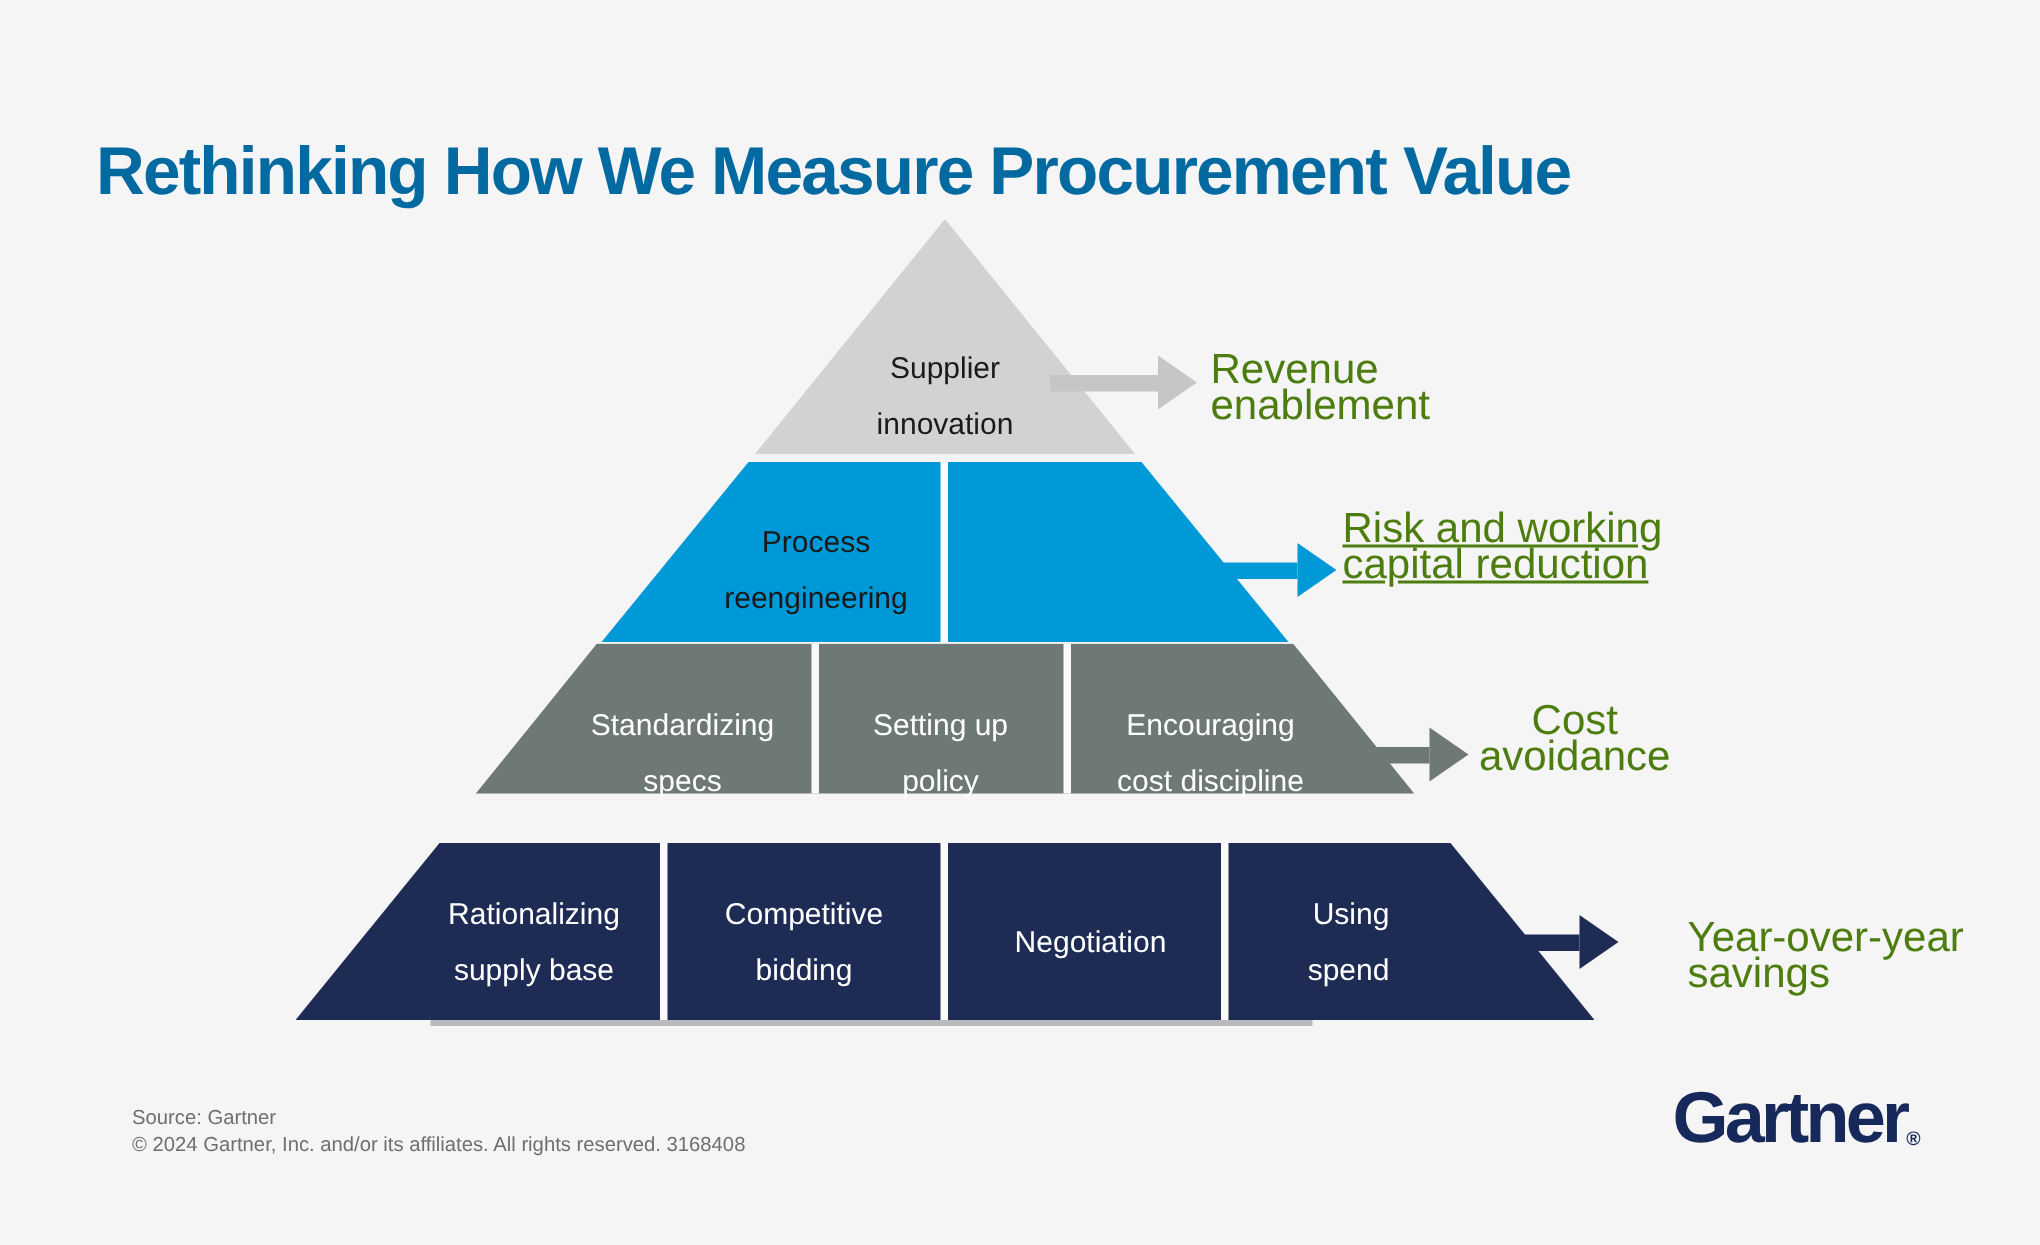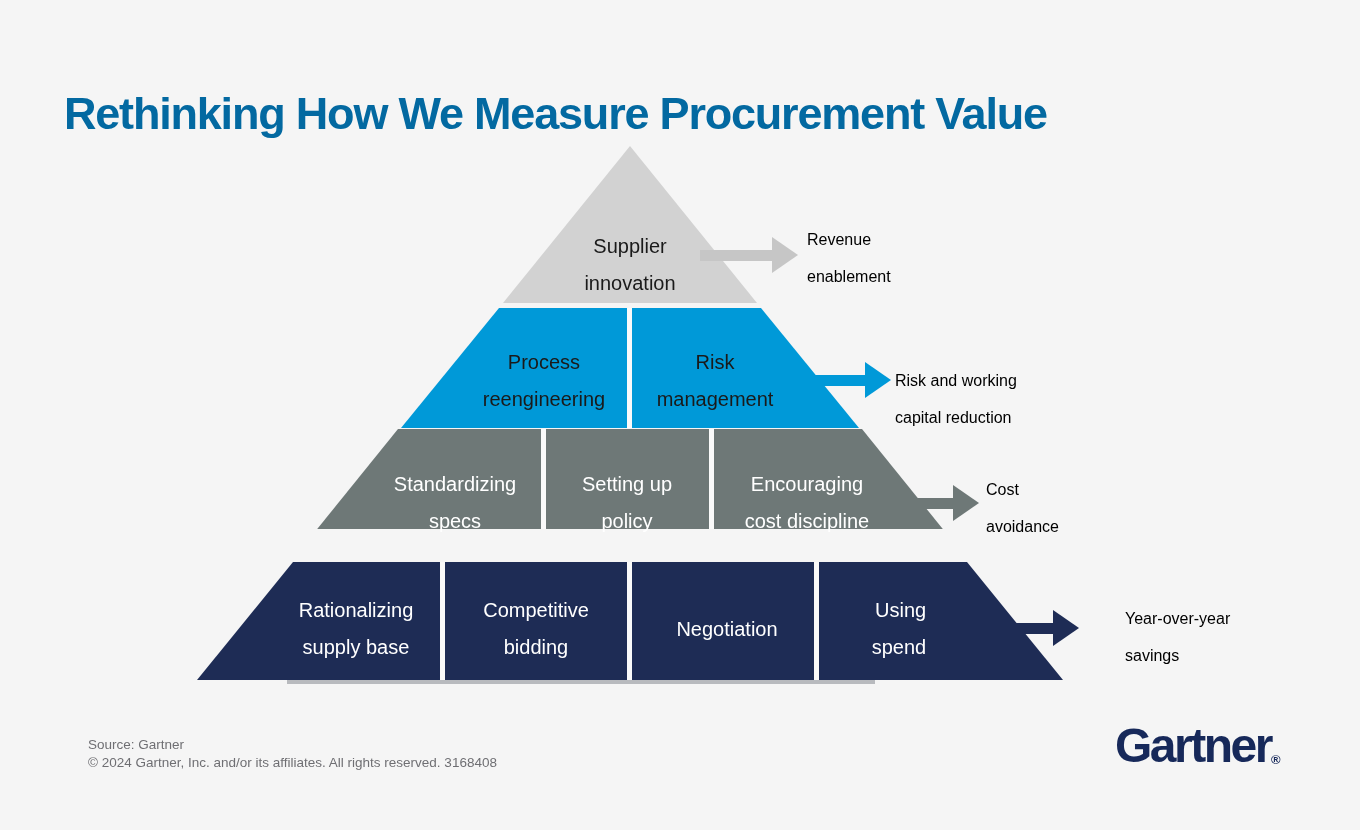--- a/index.html
+++ b/index.html
@@ -31,21 +31,21 @@
   .light-text{color:#ffffff;}
   .base-shadow{position:absolute;left:287px;top:680px;width:588px;height:4px;
     background:rgba(110,115,125,0.45);}
   
   .arrow{position:absolute;}
   .arrow .shaft{position:absolute;height:11px;}
   .arrow .head{position:absolute;width:0;height:0;
     border-top:18px solid transparent;border-bottom:18px solid transparent;}
   .outcome-label{
     position:absolute;transform:translateY(-50%);white-space:pre-line;
-    font-size:16px;line-height:37px;color:#000000;
+    font-size:28px;line-height:24px;color:#4d7c0f;
   }
   
   .footer{position:absolute;left:64px;top:736px;font-size:13.5px;line-height:17.5px;color:#6f6f73;margin-left:24px;}
   .logo{position:absolute;left:1115px;top:718px;font-size:48px;font-weight:bold;
     letter-spacing:-2.5px;color:#17295a;}
   .logo .reg{font-size:13px;letter-spacing:0;vertical-align:baseline;position:relative;top:2px;}
 </style>
 </head>
 <body>
 
@@ -57,22 +57,20 @@
 
     <div class="level level-1">
       <div class="seg-label dark-text" style="left:433px;top:119px;">Supplier
 innovation</div>
     </div>
 
     <div class="level level-2">
       <div class="divider" style="left:430px;"></div>
       <div class="seg-label dark-text" style="left:323px;top:73px;margin-left:24px;">Process
 reengineering</div>
-      <div class="seg-label dark-text" style="left:518px;top:73px;">Risk
-management</div>
     </div>
 
     <div class="level level-3">
       <div class="divider" style="left:344px;"></div>
       <div class="divider" style="left:512px;"></div>
       <div class="seg-label light-text" style="left:258px;top:74px;">Standardizing
 specs</div>
       <div class="seg-label light-text" style="left:430px;top:74px;">Setting up
 policy</div>
       <div class="seg-label light-text" style="left:610px;top:74px;">Encouraging
@@ -99,28 +97,28 @@
     <div class="shaft" style="left:700px;top:250px;width:72px;background:#c6c6c6;"></div>
     <div class="head" style="left:772px;top:237px;border-left:26px solid #c6c6c6;"></div>
   </div>
   <div class="outcome-label" style="left:807px;top:258px;">Revenue
 enablement</div>
 
   <div class="arrow">
     <div class="shaft" style="left:797px;top:375px;width:68px;background:#0099d8;"></div>
     <div class="head" style="left:865px;top:362px;border-left:26px solid #0099d8;"></div>
   </div>
-  <div class="outcome-label" style="left:895px;top:399px;">Risk and working
+  <div class="outcome-label" style="left:895px;top:364px;text-decoration:underline;">Risk and working
 capital reduction</div>
 
   <div class="arrow">
     <div class="shaft" style="left:898px;top:498px;width:55px;background:#6e7877;"></div>
     <div class="head" style="left:953px;top:485px;border-left:26px solid #6e7877;"></div>
   </div>
-  <div class="outcome-label" style="left:986px;top:508px;">Cost
+  <div class="outcome-label" style="left:986px;top:492px;text-align:center;">Cost
 avoidance</div>
 
   <div class="arrow">
     <div class="shaft" style="left:1000px;top:623px;width:53px;background:#1e2c55;"></div>
     <div class="head" style="left:1053px;top:610px;border-left:26px solid #1e2c55;"></div>
   </div>
   <div class="outcome-label" style="left:1086px;top:637px;margin-left:39px;">Year-over-year
 savings</div>
 
   <div class="footer">

